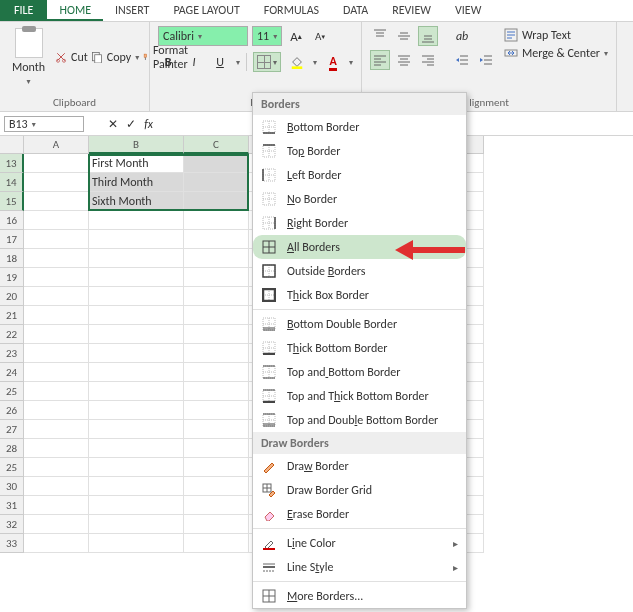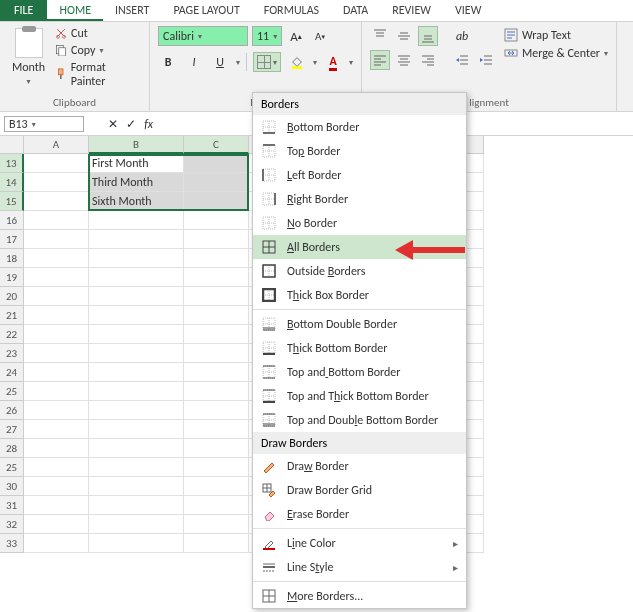--- a/index.html
+++ b/index.html
@@ -8,21 +8,21 @@
 .tab{padding:3px 12px;color:#444;cursor:pointer;}
 .tab.file{background:#217346;color:#fff;font-size:12px;padding:3px 14px;}
 .tab.active{color:#217346;border-bottom:2px solid #217346;font-weight:400;}
 .ribbon{display:flex;height:90px;background:#f1f1f1;border-bottom:1px solid #d4d4d4;}
 .group{border-right:1px solid #d4d4d4;padding:4px 8px 2px 8px;display:flex;flex-direction:column;justify-content:space-between;}
 .group-label{text-align:center;font-size:11px;color:#666;margin-top:2px;}
 .clipboard-top{display:flex;gap:6px;}
 .paste-btn{display:flex;flex-direction:column;align-items:center;gap:2px;padding:2px 4px;cursor:pointer;}
 .paste-icon{width:28px;height:30px;background:linear-gradient(#fff,#fff);border:1px solid #ccc;position:relative;}
 .paste-icon::before{content:"";position:absolute;top:-3px;left:6px;width:14px;height:6px;background:#999;border-radius:2px;}
-.clip-actions{display:flex;flex-direction:column;gap:3px;font-size:11px;}
+.clip-actions{display:flex;flex-direction:row;gap:3px;font-size:11px;}
 .clip-actions div{display:flex;align-items:center;gap:4px;cursor:pointer;}
 .scissors{display:inline-block;width:12px;height:12px;}
 .font-group{min-width:200px;}
 .font-row{display:flex;gap:4px;align-items:center;margin-bottom:6px;}
 .font-combo{height:20px;border:1px solid #ababab;background:#86efac;padding:0 4px;display:flex;align-items:center;}
 .font-name{width:90px;}
 .font-size{width:30px;}
 .dropdown-arrow{margin-left:4px;font-size:8px;color:#666;}
 .btns-row{display:flex;gap:6px;align-items:center;}
 .btn{width:20px;height:20px;display:flex;align-items:center;justify-content:center;cursor:pointer;}
@@ -43,23 +43,23 @@
 .colh{border-right:1px solid #ccc;border-bottom:1px solid #ccc;background:#f0f0f0;text-align:center;font-size:11px;color:#555;line-height:18px;}
 .colA{width:65px;}.colB{width:95px;}.colC{width:65px;}.colD{width:65px;}.colE{width:85px;}.colF{width:85px;}
 .colh.sel{background:#d6e8d6;border-bottom:2px solid #217346;}
 .row{display:flex;height:19px;}
 .rowh{width:24px;border-right:1px solid #ccc;border-bottom:1px solid #ccc;background:#f0f0f0;text-align:center;font-size:11px;color:#555;line-height:19px;}
 .rowh.sel{background:#d6e8d6;border-right:2px solid #217346;}
 .cell{border-right:1px solid #e0e0e0;border-bottom:1px solid #e0e0e0;padding:0 3px;font-size:12px;line-height:19px;height:19px;overflow:hidden;}
 .cell.selcell{background:#d9d9d9;}
 .selbox{position:absolute;border:2px solid #217346;pointer-events:none;}
 .dropdown{position:absolute;left:252px;top:92px;width:215px;background:#fff;border:1px solid #c6c6c6;box-shadow:2px 2px 6px rgba(0,0,0,0.25);z-index:50;}
-.dd-header{background:#eeeeee;padding:4px 8px;font-weight:normal;color:#000000;font-size:12px;}
+.dd-header{background:#eeeeee;padding:4px 8px;font-weight:bold;color:#737373;font-size:12px;}
 .dd-item{display:flex;align-items:center;gap:10px;padding:4px 8px;cursor:pointer;}
-.dd-item:hover,.dd-item.hover{background:#cde6cd;}
+.dd-item:hover,.dd-item.hover{background:#cde6cd;border-radius:9px;}
 .dd-icon{width:16px;height:16px;display:flex;align-items:center;justify-content:center;flex-shrink:0;}
 .dd-item .sub{margin-left:auto;font-size:10px;color:#666;}
 .dd-sep{height:1px;background:#e0e0e0;margin:2px 0;}
 .arrow-annot{position:absolute;left:395px;top:240px;z-index:60;pointer-events:none;}
 .arrow-line{width:55px;height:6px;background:#e03030;position:absolute;top:7px;left:15px;}
 .arrow-head{width:0;height:0;border-top:10px solid transparent;border-bottom:10px solid transparent;border-right:18px solid #e03030;position:absolute;top:0;left:0;}
 .border-icon{width:14px;height:14px;border:1px solid #888;position:relative;}
 .border-icon.all::before{content:"";position:absolute;left:6px;top:0;width:1px;height:12px;background:#888;}
 .border-icon.all::after{content:"";position:absolute;top:6px;left:0;height:1px;width:12px;background:#888;}
 svg{display:block;}
@@ -507,34 +507,34 @@
           </svg>
         </span>
         <span><span class="u">L</span>eft Border</span>
       </div>
       <div class="dd-item">
         <span class="dd-icon">
           <svg width="14" height="14" viewBox="0 0 14 14">
             <rect x="1" y="1" width="12" height="12" fill="none" stroke="#bbb" stroke-dasharray="1,1"></rect>
             <line x1="7" y1="1" x2="7" y2="13" stroke="#bbb" stroke-dasharray="1,1"></line>
             <line x1="1" y1="7" x2="13" y2="7" stroke="#bbb" stroke-dasharray="1,1"></line>
+          </svg>
+        </span>
+        <span><span class="u">N</span>o Border</span>
+      </div>
+      <div class="dd-item">
+        <span class="dd-icon">
+          <svg width="14" height="14" viewBox="0 0 14 14">
+            <rect x="1" y="1" width="12" height="12" fill="none" stroke="#bbb" stroke-dasharray="1,1"></rect>
+            <line x1="7" y1="1" x2="7" y2="13" stroke="#bbb" stroke-dasharray="1,1"></line>
+            <line x1="1" y1="7" x2="13" y2="7" stroke="#bbb" stroke-dasharray="1,1"></line>
             <line x1="13" y1="1" x2="13" y2="13" stroke="#444" stroke-width="1.5"></line>
           </svg>
         </span>
         <span><span class="u">R</span>ight Border</span>
-      </div>
-      <div class="dd-item">
-        <span class="dd-icon">
-          <svg width="14" height="14" viewBox="0 0 14 14">
-            <rect x="1" y="1" width="12" height="12" fill="none" stroke="#bbb" stroke-dasharray="1,1"></rect>
-            <line x1="7" y1="1" x2="7" y2="13" stroke="#bbb" stroke-dasharray="1,1"></line>
-            <line x1="1" y1="7" x2="13" y2="7" stroke="#bbb" stroke-dasharray="1,1"></line>
-          </svg>
-        </span>
-        <span><span class="u">N</span>o Border</span>
       </div>
       <div class="dd-item hover">
         <span class="dd-icon">
           <svg width="14" height="14" viewBox="0 0 14 14">
             <rect x="1" y="1" width="12" height="12" fill="none" stroke="#444"></rect>
             <line x1="7" y1="1" x2="7" y2="13" stroke="#444"></line>
             <line x1="1" y1="7" x2="13" y2="7" stroke="#444"></line>
           </svg>
         </span>
         <span><span class="u">A</span>ll Borders</span>

